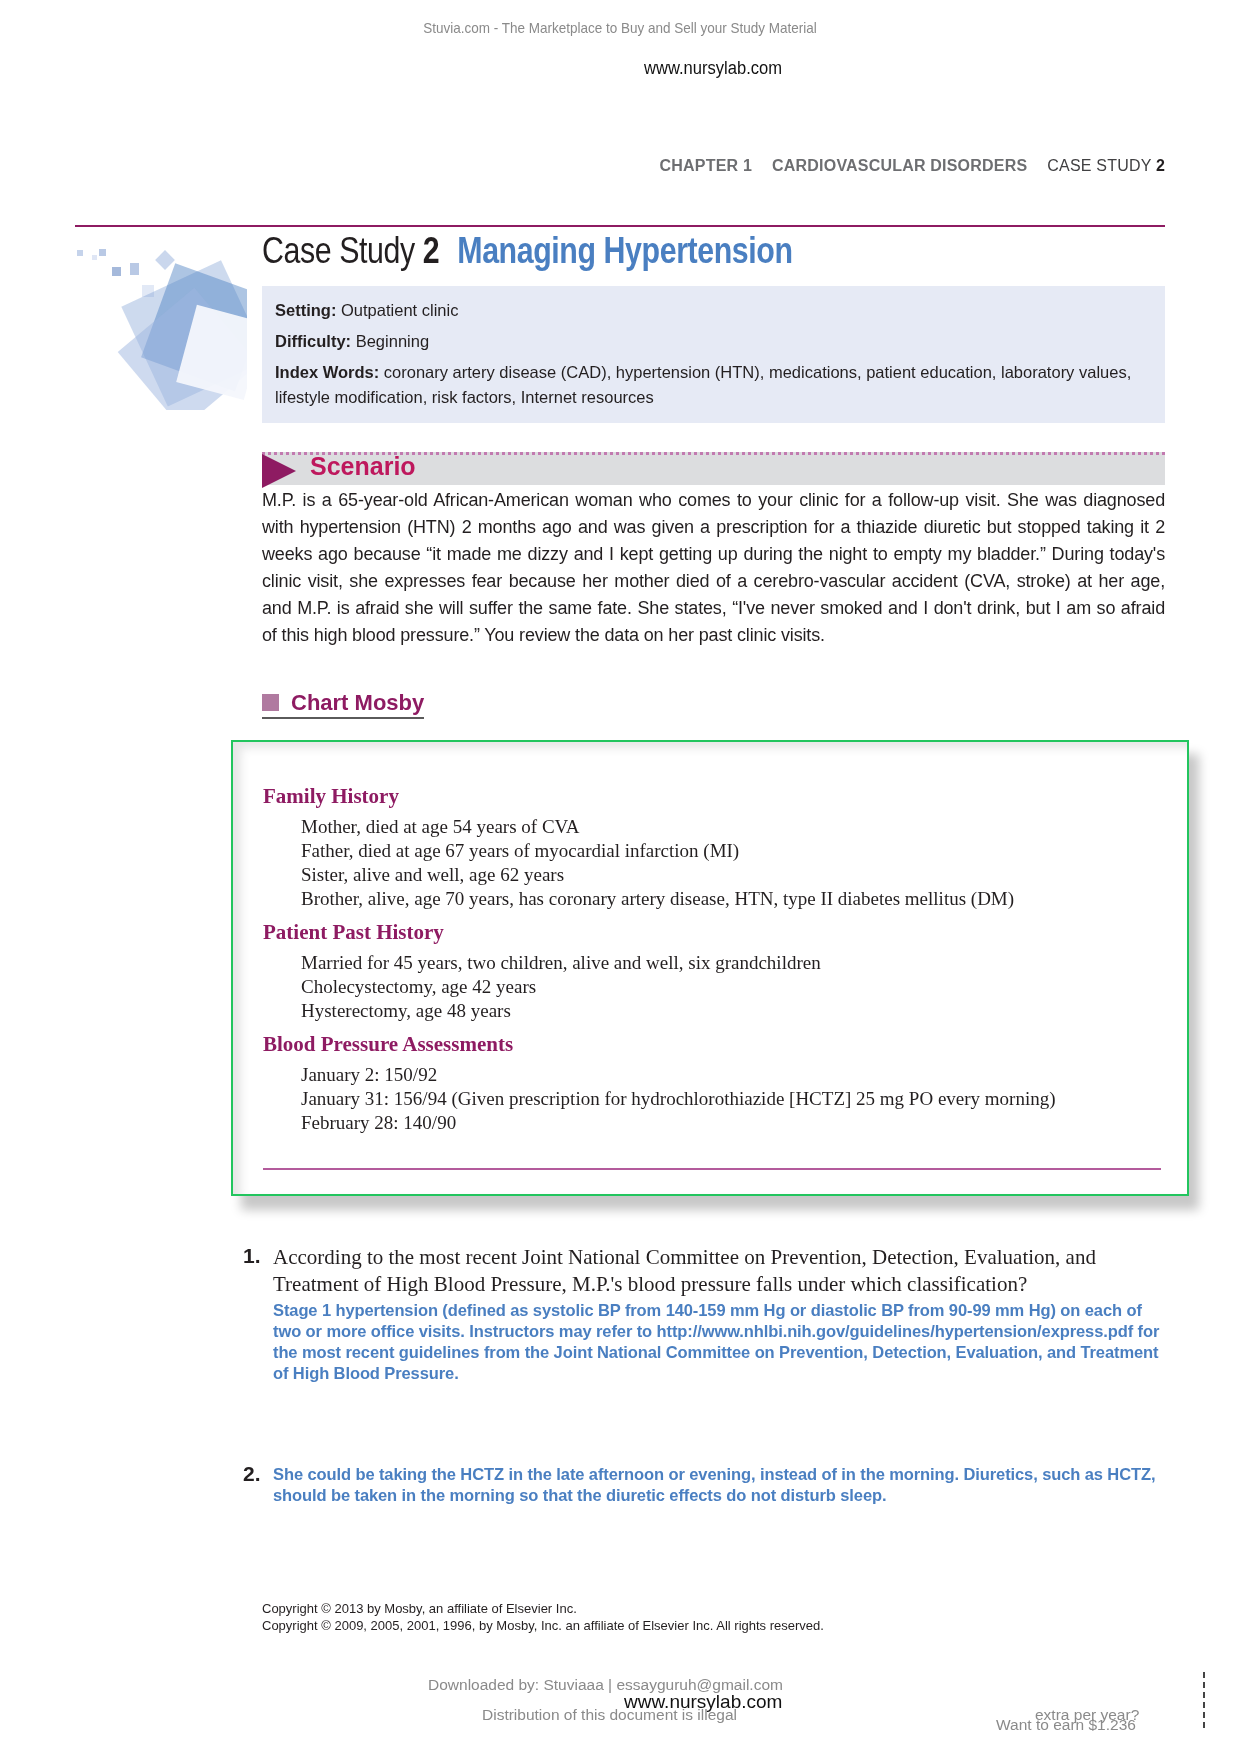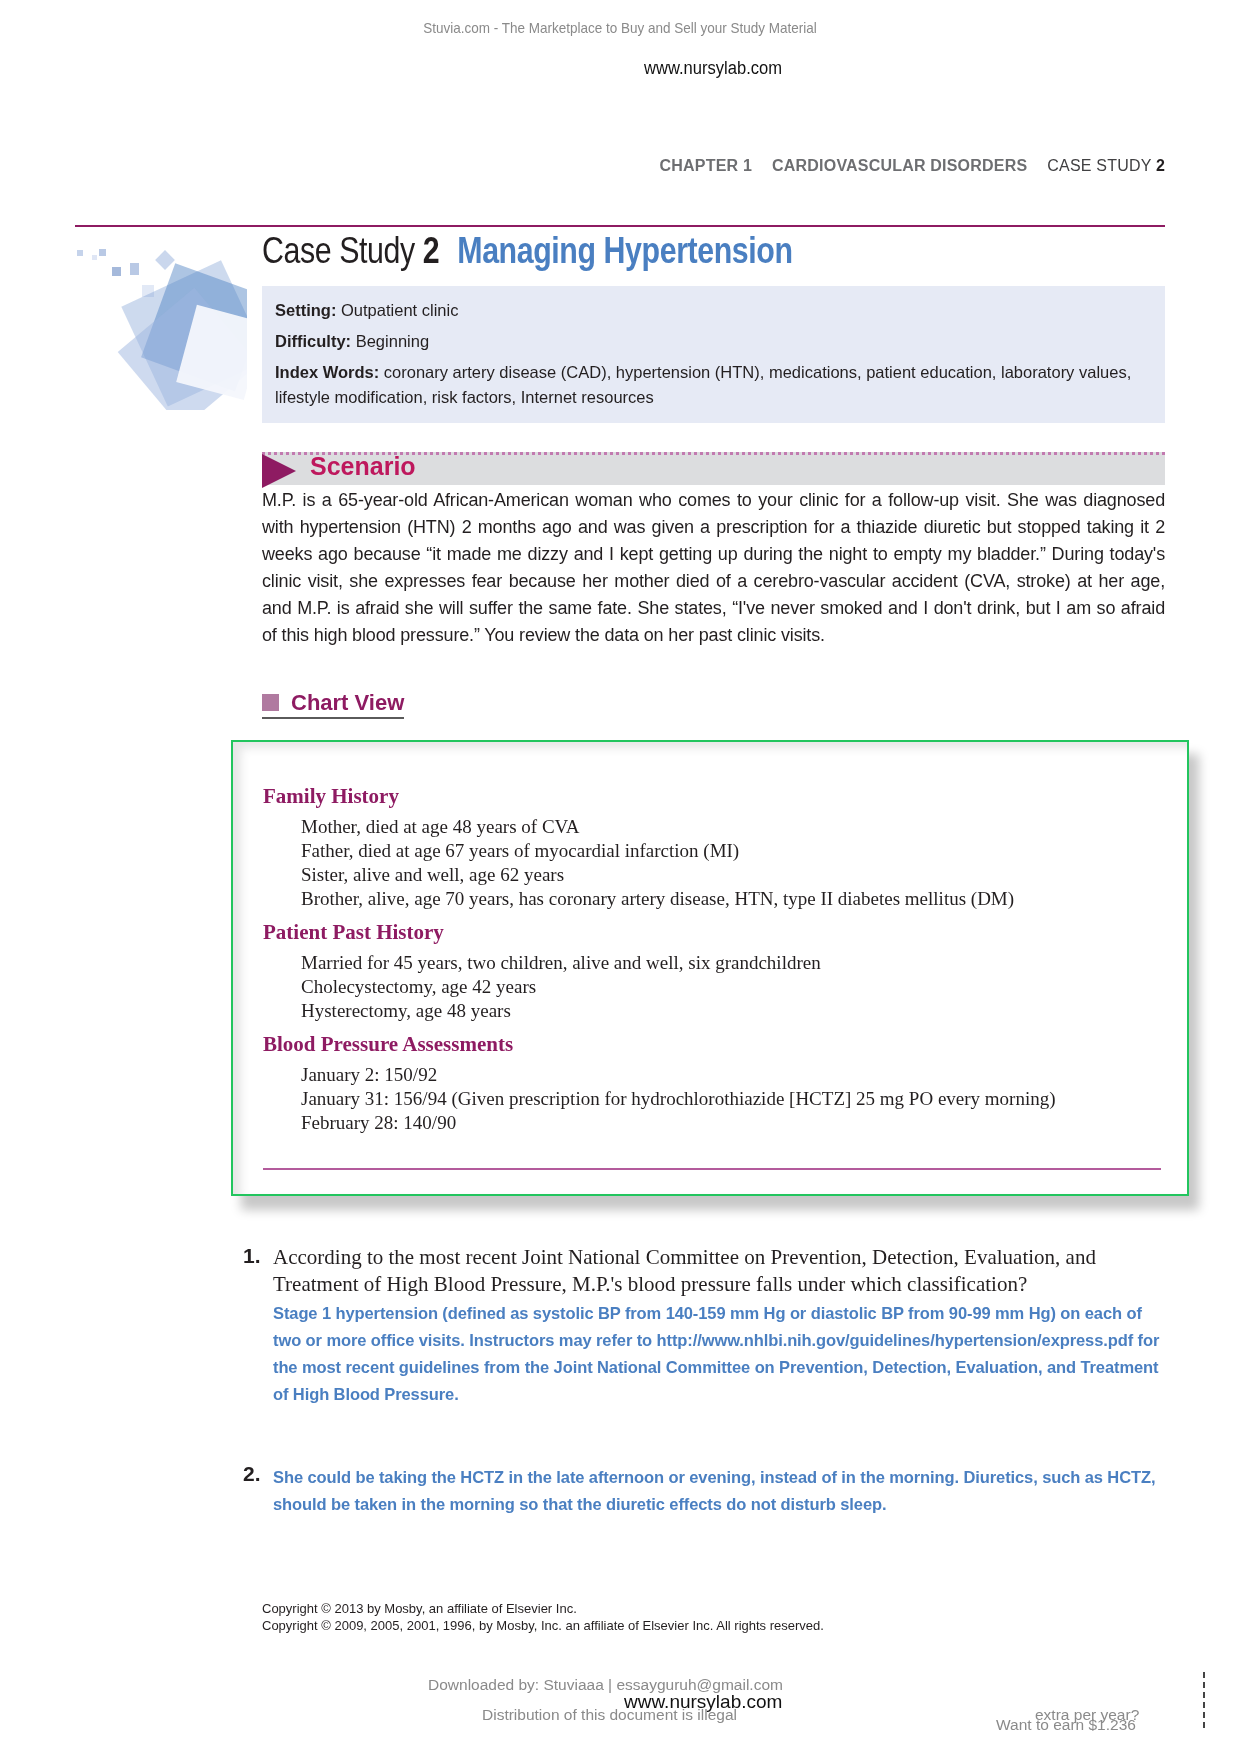--- a/index.html
+++ b/index.html
@@ -37,21 +37,21 @@
   .chartview .sq { display: inline-block; width: 17px; height: 17px; background: #b07aa0; margin-right: 12px; vertical-align: -1px; }
 
   .chart-box { position: absolute; top: 740px; left: 231px; width: 958px; height: 456px; border: 2px solid #22c55e; background: #fff; box-shadow: 10px 14px 10px rgba(0,0,0,0.22), inset 8px 6px 10px rgba(0,0,0,0.10); }
   .sec-head { position: absolute; left: 30px; font-family: "Liberation Serif", serif; font-size: 21px; font-weight: bold; color: #8e1b62; }
   .sec-line { position: absolute; left: 68px; font-family: "Liberation Serif", serif; font-size: 19px; color: #231f20; white-space: nowrap; }
   .box-rule { position: absolute; left: 30px; top: 426px; width: 898px; height: 2px; background: #b35b9c; }
 
   .q { position: absolute; left: 273px; width: 900px; }
   .q .num { position: absolute; left: -30px; top: 0; font-size: 21px; font-weight: bold; color: #231f20; }
   .q .question { font-family: "Liberation Serif", serif; font-size: 21px; line-height: 27px; color: #231f20; }
-  .q .answer { font-size: 16.5px; font-weight: bold; line-height: 27px; color: #4a7fc1; margin-top: 2px; letter-spacing: -0.1px; }
+  .q .answer { font-size: 16.5px; font-weight: bold; line-height: 21px; color: #4a7fc1; margin-top: 2px; letter-spacing: -0.1px; }
 
   .copyright { position: absolute; top: 1600px; left: 262px; font-size: 13px; line-height: 17px; color: #231f20; }
 
   .foot-dl { position: absolute; top: 1676px; left: 428px; font-size: 15.5px; color: #8a8a8a; }
   .foot-dist { position: absolute; top: 1706px; left: 482px; font-size: 15.5px; color: #8a8a8a; }
   .foot-url { position: absolute; top: 1691px; left: 624px; font-size: 19px; color: #111; }
   .foot-earn1 { position: absolute; top: 1676px; left: 996px; font-size: 15.5px; color: #8a8a8a; margin-top: 40px; }
   .foot-earn2 { position: absolute; top: 1706px; left: 1035px; font-size: 15.5px; color: #8a8a8a; }
   .foot-marks { position: absolute; top: 1672px; left: 1203px; width: 2px; height: 56px; border-left: 2px dashed #444; }
 </style>
@@ -97,25 +97,25 @@
   <div class="row"><b>Setting:</b> <span>Outpatient clinic</span></div>
   <div class="row"><b>Difficulty:</b> <span>Beginning</span></div>
   <div class="row idx"><b>Index Words:</b> <span>coronary artery disease (CAD), hypertension (HTN), medications, patient education, laboratory values, lifestyle modification, risk factors, Internet resources</span></div>
 </div>
 
 <div class="scenario-bar"></div>
 <div class="scenario-tri"></div>
 <div class="scenario-title">Scenario</div>
 <div class="scenario-text">M.P. is a 65-year-old African-American woman who comes to your clinic for a follow-up visit. She was diagnosed with hypertension (HTN) 2 months ago and was given a prescription for a thiazide diuretic but stopped taking it 2 weeks ago because “it made me dizzy and I kept getting up during the night to empty my bladder.” During today's clinic visit, she expresses fear because her mother died of a cerebro-vascular accident (CVA, stroke) at her age, and M.P. is afraid she will suffer the same fate. She states, “I've never smoked and I don't drink, but I am so afraid of this high blood pressure.” You review the data on her past clinic visits.</div>
 
-<div class="chartview"><span class="sq"></span><span>Chart View</span></div>
+<div class="chartview"><span class="sq"></span><span>Chart Mosby</span></div>
 
 <div class="chart-box">
   <div class="sec-head" style="top:-6px;margin-top:48px;">Family History</div>
-  <div class="sec-line" style="top:74px;">Mother, died at age 48 years of CVA</div>
+  <div class="sec-line" style="top:74px;">Mother, died at age 54 years of CVA</div>
   <div class="sec-line" style="top:98px;">Father, died at age 67 years of myocardial infarction (MI)</div>
   <div class="sec-line" style="top:122px;">Sister, alive and well, age 62 years</div>
   <div class="sec-line" style="top:146px;">Brother, alive, age 70 years, has coronary artery disease, HTN, type II diabetes mellitus (DM)</div>
 
   <div class="sec-head" style="top:178px;">Patient Past History</div>
   <div class="sec-line" style="top:210px;">Married for 45 years, two children, alive and well, six grandchildren</div>
   <div class="sec-line" style="top:234px;">Cholecystectomy, age 42 years</div>
   <div class="sec-line" style="top:258px;text-align:center;">Hysterectomy, age 48 years</div>
 
   <div class="sec-head" style="top:290px;">Blood Pressure Assessments</div>

